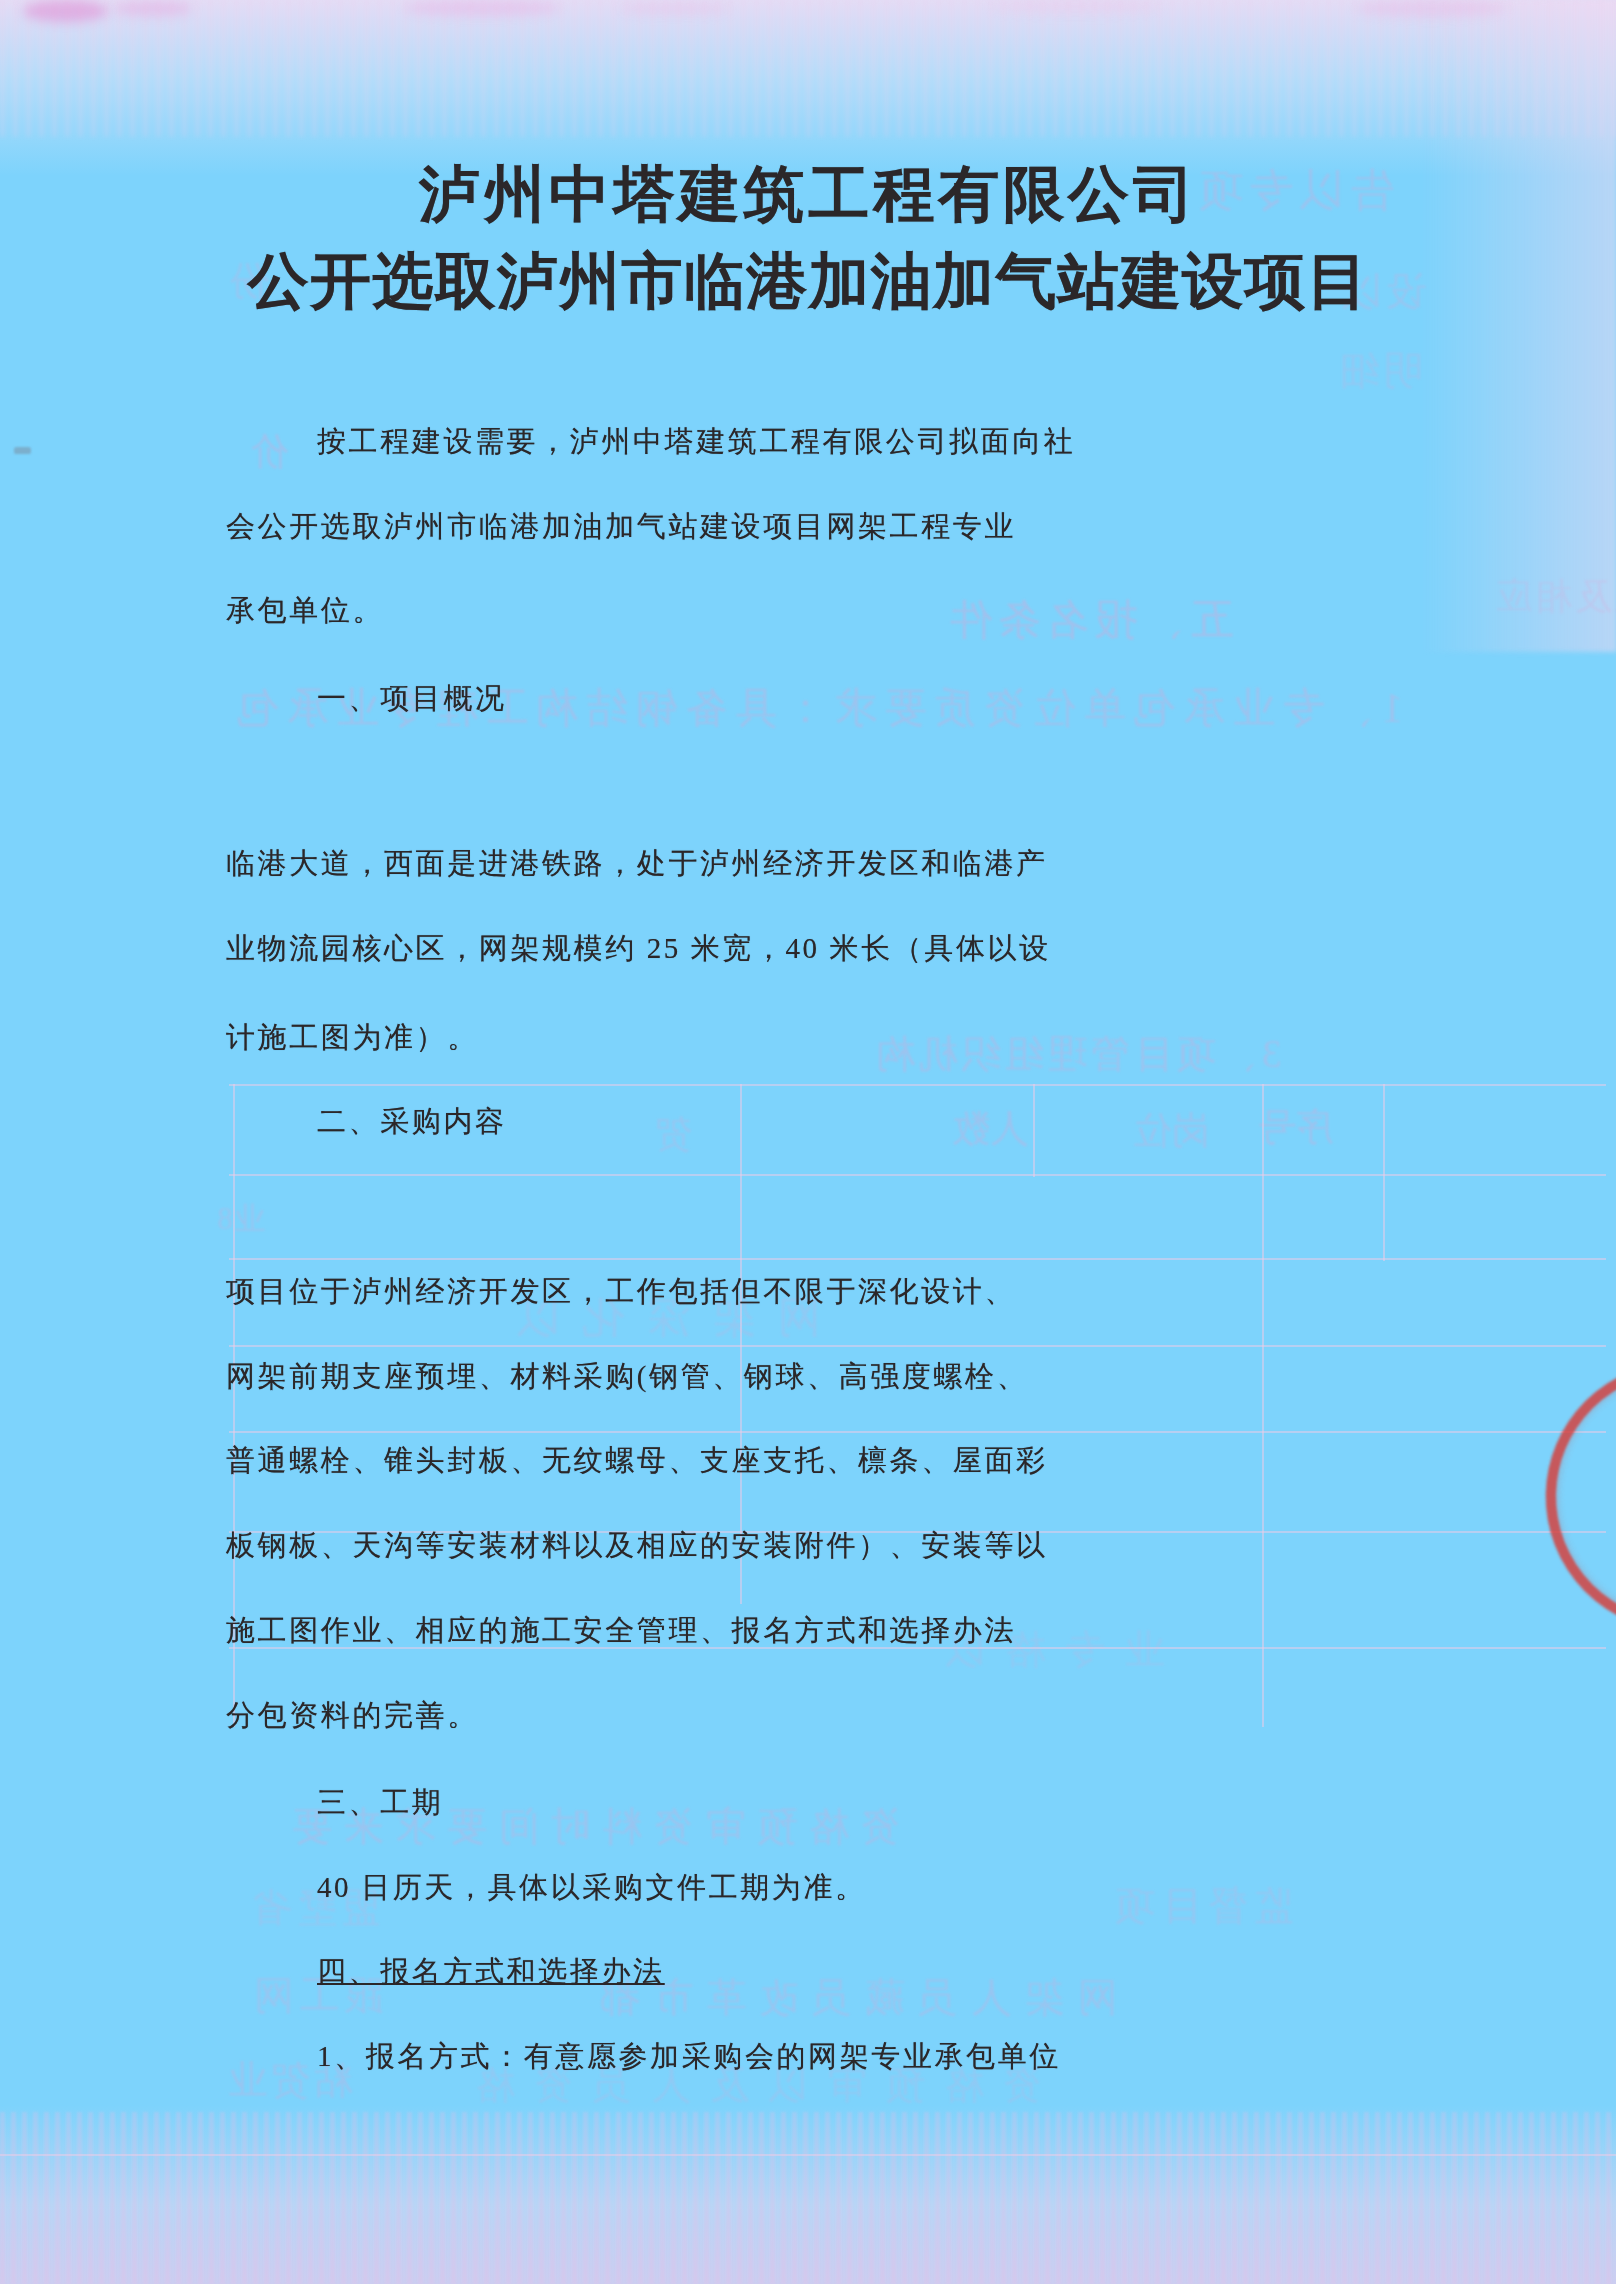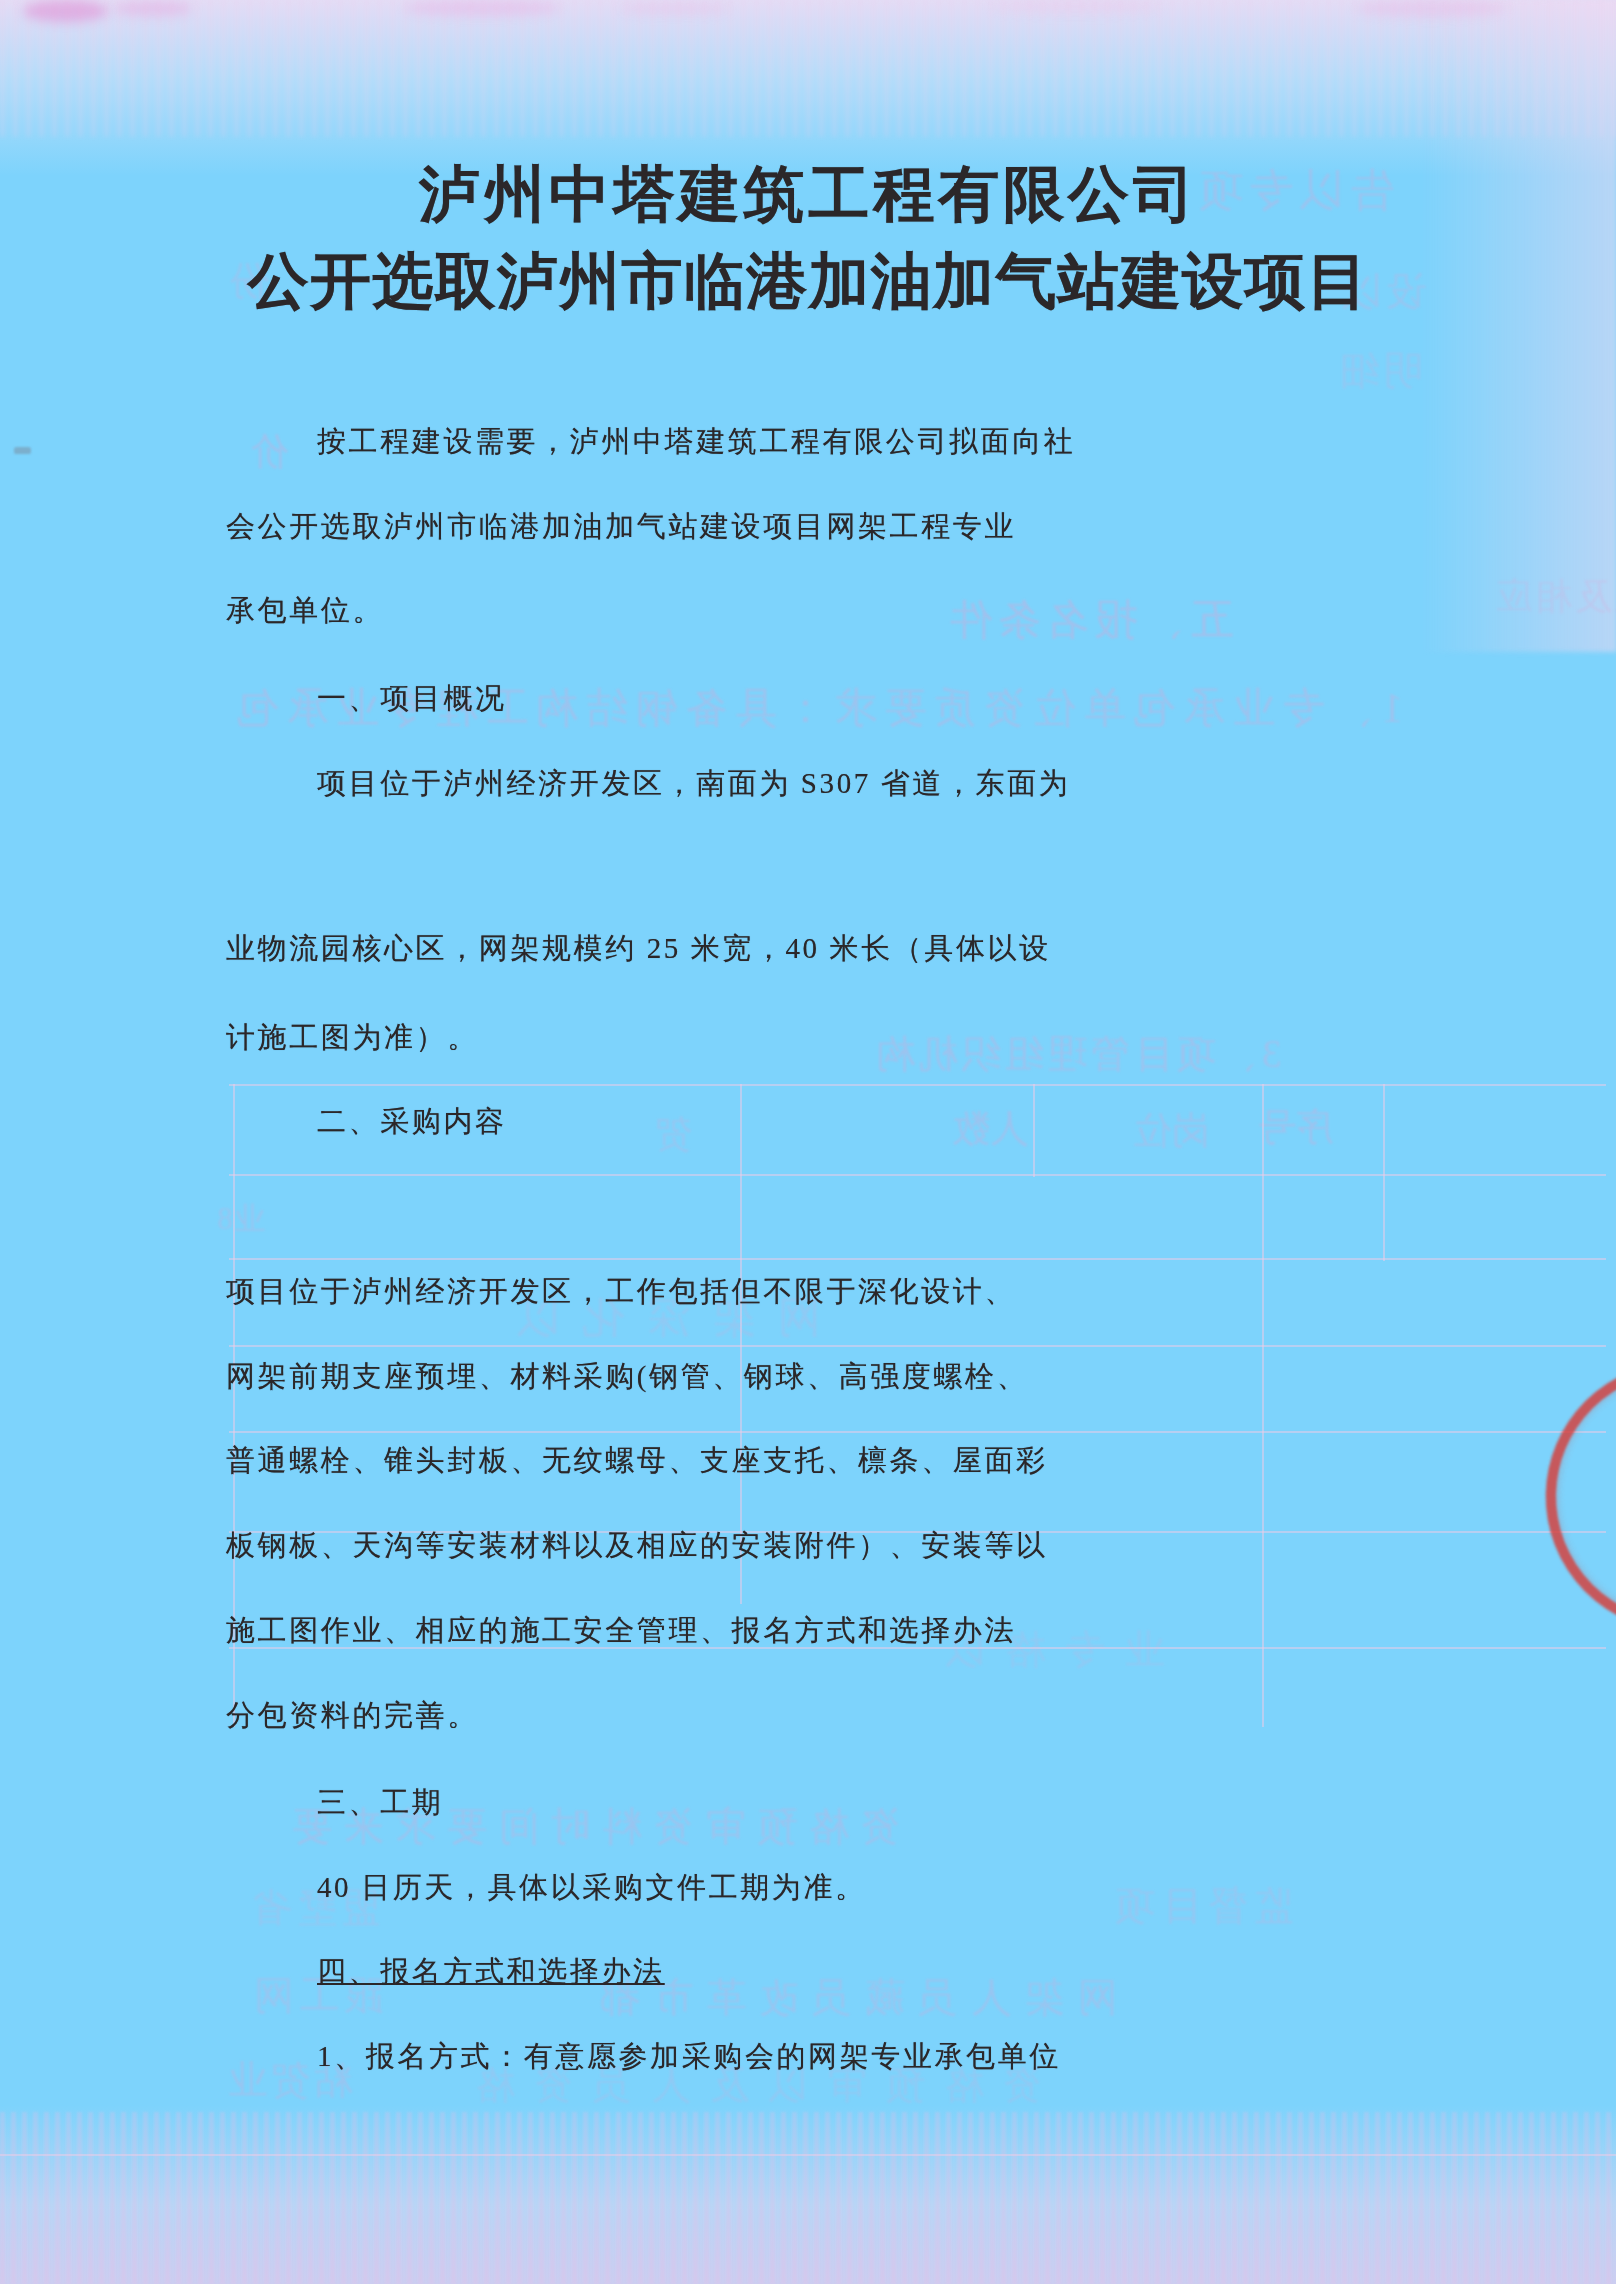--- a/index.html
+++ b/index.html
@@ -70,21 +70,21 @@
     
     
   </div>
 
 <div class="doc-line title-line title-first" style="top: 164px;">泸州中塔建筑工程有限公司</div>
     <div class="doc-line title-line" style="top: 251px;">公开选取泸州市临港加油加气站建设项目</div>
     <div class="doc-line body-line indent" style="top: 427px;">按工程建设需要，泸州中塔建筑工程有限公司拟面向社</div>
     <div class="doc-line body-line" style="top: 512px;">会公开选取泸州市临港加油加气站建设项目网架工程专业</div>
     <div class="doc-line body-line" style="top: 596px;">承包单位。</div>
     <div class="doc-line body-line indent" style="top: 684px;">一、项目概况</div>
-    <div class="doc-line body-line indent" style="top: 769px;">项目位于泸州经济开发区，南面为 S307 省道，东面为</div>
+    <div class="doc-line body-line" style="top: 849px;">临港大道，西面是进港铁路，处于泸州经济开发区和临港产</div>
     <div class="doc-line body-line" style="top: 934px;">业物流园核心区，网架规模约 25 米宽，40 米长（具体以设</div>
     <div class="doc-line body-line" style="top: 1023px;">计施工图为准）。</div>
     <div class="doc-line body-line indent" style="top: 1107px;">二、采购内容</div>
     <div class="doc-line body-line" style="top: 1277px;">项目位于泸州经济开发区，工作包括但不限于深化设计、</div>
     <div class="doc-line body-line" style="top: 1362px;">网架前期支座预埋、材料采购(钢管、钢球、高强度螺栓、</div>
     <div class="doc-line body-line" style="top: 1446px;">普通螺栓、锥头封板、无纹螺母、支座支托、檩条、屋面彩</div>
     <div class="doc-line body-line" style="top: 1531px;">板钢板、天沟等安装材料以及相应的安装附件）、安装等以</div>
     <div class="doc-line body-line" style="top: 1616px;">施工图作业、相应的施工安全管理、报名方式和选择办法</div>
     <div class="doc-line body-line" style="top: 1701px;">分包资料的完善。</div>
     <div class="doc-line body-line indent" style="top: 1788px;">三、工期</div>

